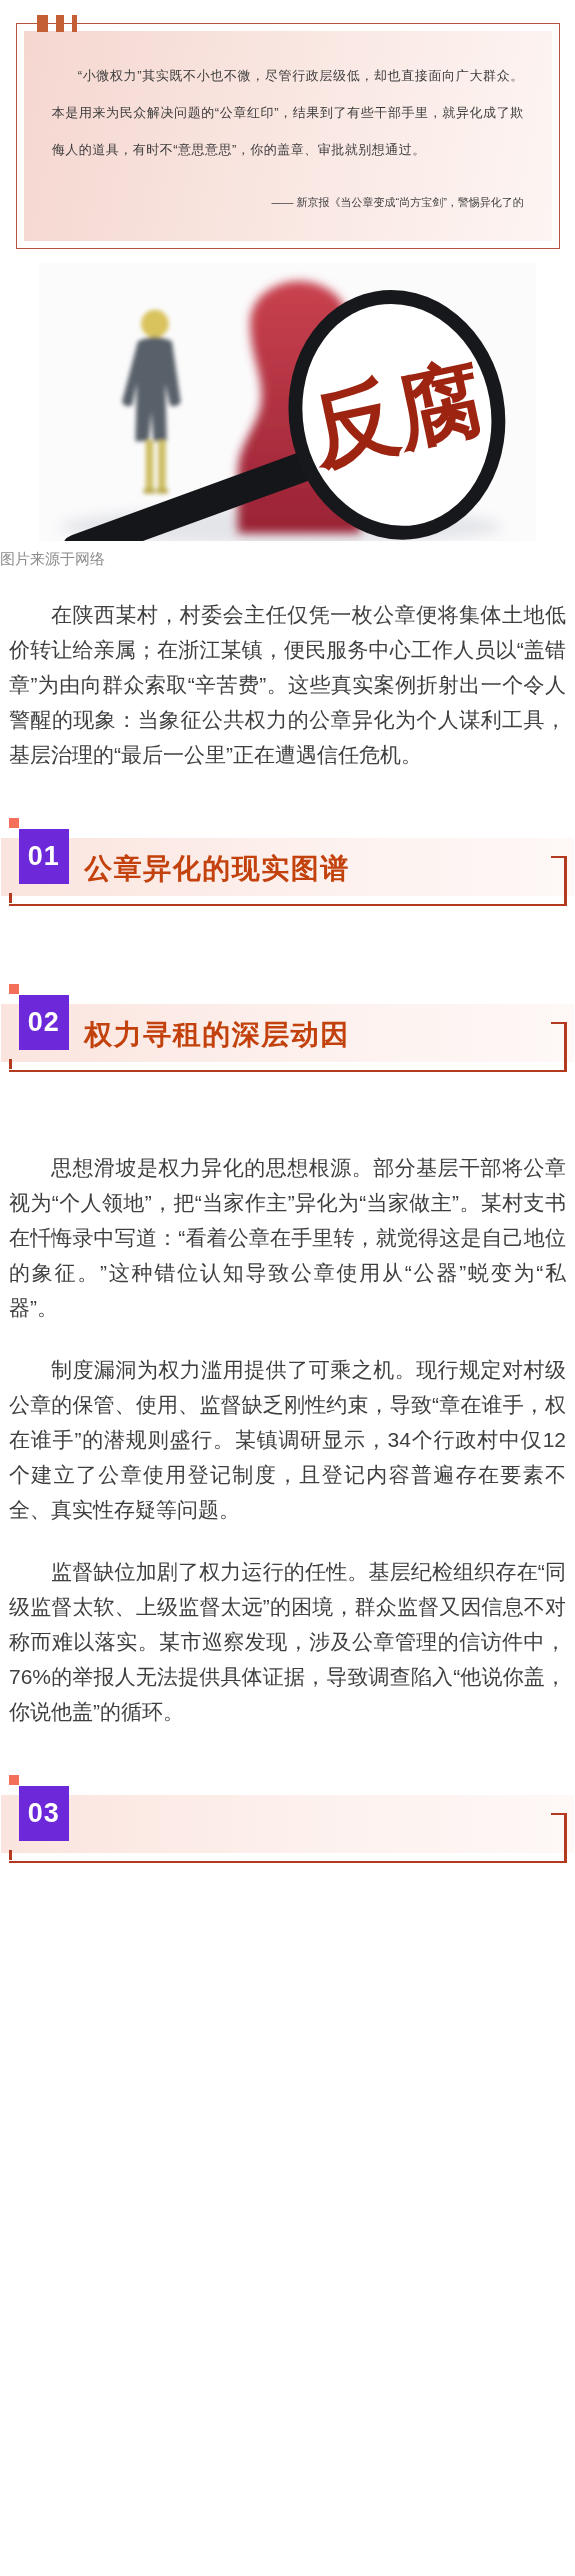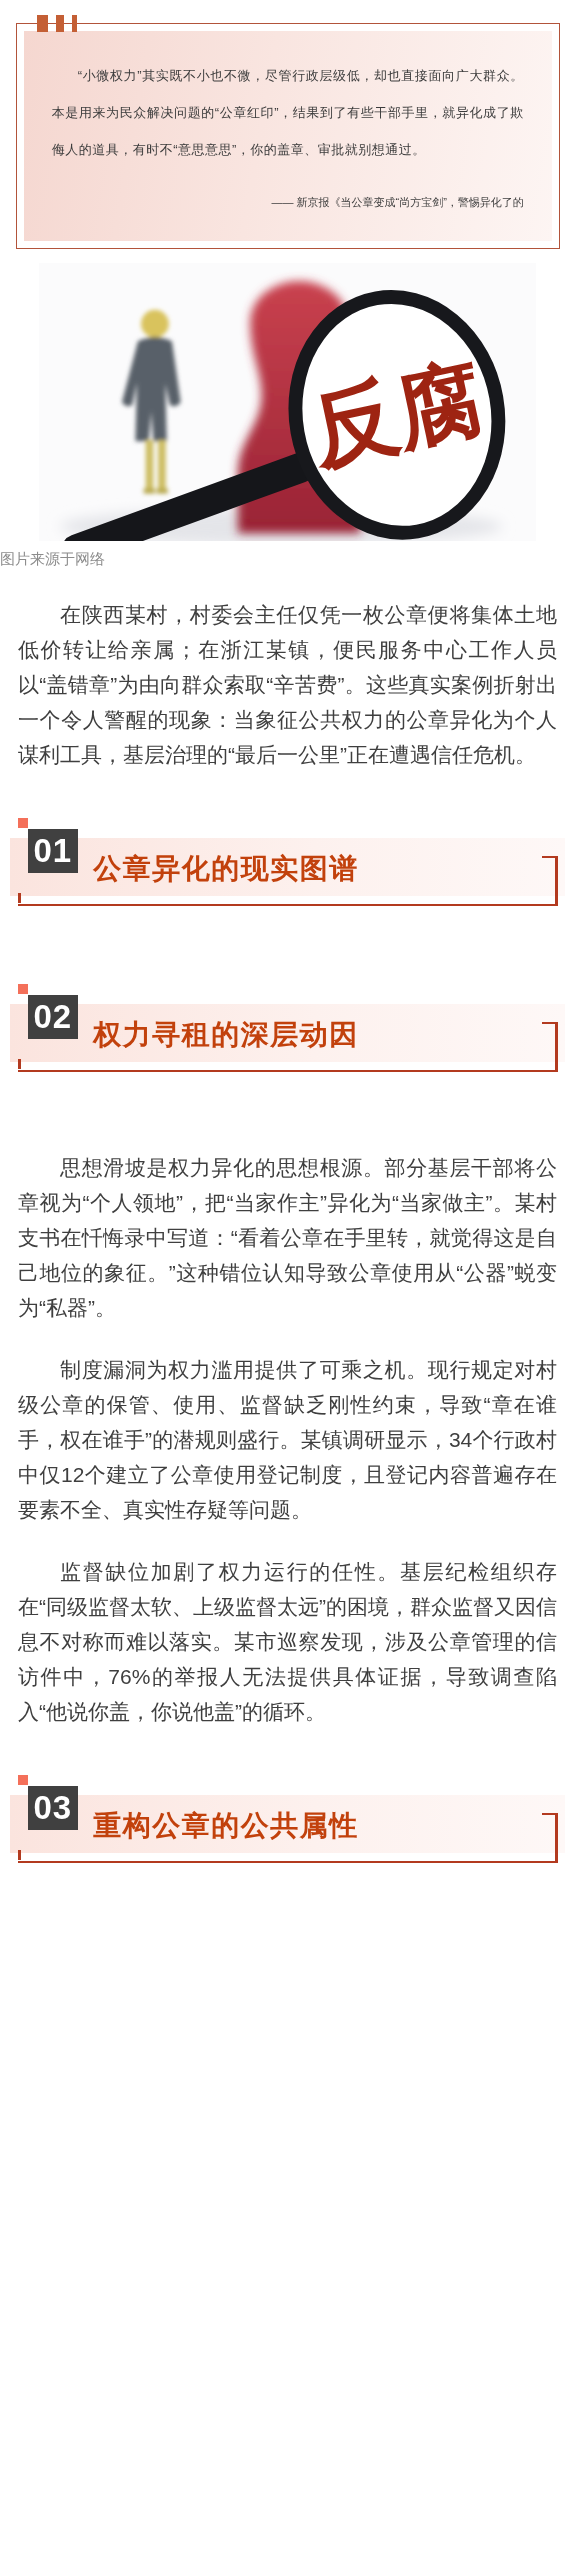--- a/index.html
+++ b/index.html
@@ -55,21 +55,21 @@
   }
   .photo-caption{
     margin-top:6.2px;
     font-size:15px;
     line-height:20.6px;
     color:#8c8c8c;
     text-align:left;
   }
 
   
-  .article{padding:0 18px;}
+  .article{padding:0 9px;}
   .body-para{
     margin:27px 0;
     font-size:21px;
     line-height:35px;
     text-align:justify;
     text-indent:2em;
     color:#3f3f3f;
   }
 
   
@@ -80,24 +80,24 @@
   }
   .sec-band{
     position:absolute;left:0;right:0;top:20.6px;height:58px;
     background:linear-gradient(90deg,#fbe4de 0%,#fdf1ee 55%,#fef8f7 100%);
   }
   .sec-square{
     position:absolute;left:7.7px;top:0;width:10.3px;height:10.3px;
     background:#f4705a;
   }
   .sec-box{
-    position:absolute;left:17.5px;top:11.3px;width:50px;height:44px;
-    background:#404040;
+    position:absolute;left:17.5px;top:11.3px;width:50px;height:55px;
+    background:#6d28d9;
     color:#ffffff;
-    font-size:33px;font-weight:bold;
+    font-size:27px;font-weight:bold;
     display:flex;align-items:center;justify-content:center;
     letter-spacing:1px;
   }
   .sec-title{
     position:absolute;left:83px;top:32px;
     font-size:28px;font-weight:bold;
     color:#c2410c;
     letter-spacing:1.5px;
     white-space:nowrap;
   }
@@ -196,21 +196,20 @@
     </div>
 
     <p class="body-para">思想滑坡是权力异化的思想根源。部分基层干部将公章视为“个人领地”，把“当家作主”异化为“当家做主”。某村支书在忏悔录中写道：“看着公章在手里转，就觉得这是自己地位的象征。”这种错位认知导致公章使用从“公器”蜕变为“私器”。</p>
     <p class="body-para">制度漏洞为权力滥用提供了可乘之机。现行规定对村级公章的保管、使用、监督缺乏刚性约束，导致“章在谁手，权在谁手”的潜规则盛行。某镇调研显示，34个行政村中仅12个建立了公章使用登记制度，且登记内容普遍存在要素不全、真实性存疑等问题。</p>
     <p class="body-para">监督缺位加剧了权力运行的任性。基层纪检组织存在“同级监督太软、上级监督太远”的困境，群众监督又因信息不对称而难以落实。某市巡察发现，涉及公章管理的信访件中，76%的举报人无法提供具体证据，导致调查陷入“他说你盖，你说他盖”的循环。</p>
 
     <div class="sec">
       <div class="sec-band"></div>
       <div class="sec-square"></div>
       <div class="sec-box">03</div>
-      <div class="sec-title">重构公章的公共属性</div>
       <div class="sec-bk sec-bk-bottom"></div>
       <div class="sec-bk sec-bk-right"></div>
       <div class="sec-bk sec-bk-hook"></div>
       <div class="sec-bk sec-bk-tick"></div>
     </div>
 
   </article>
 </div>
 
 

